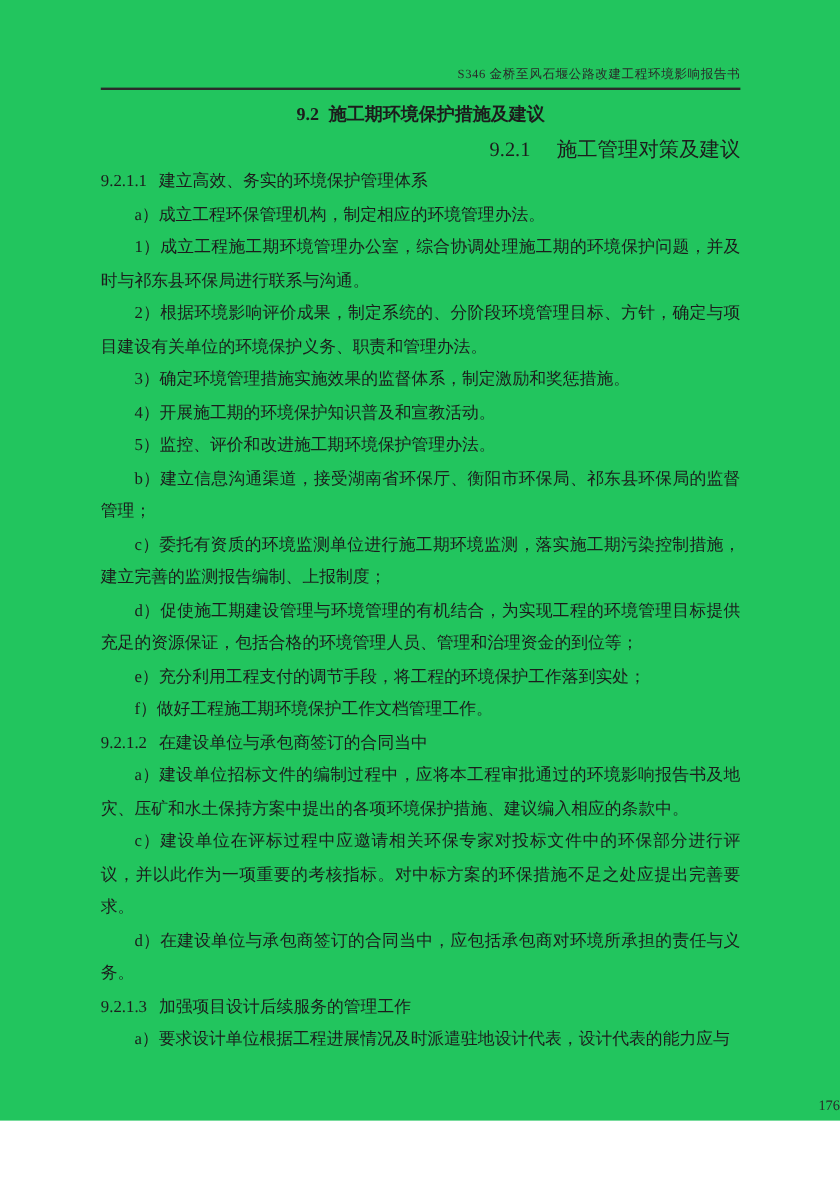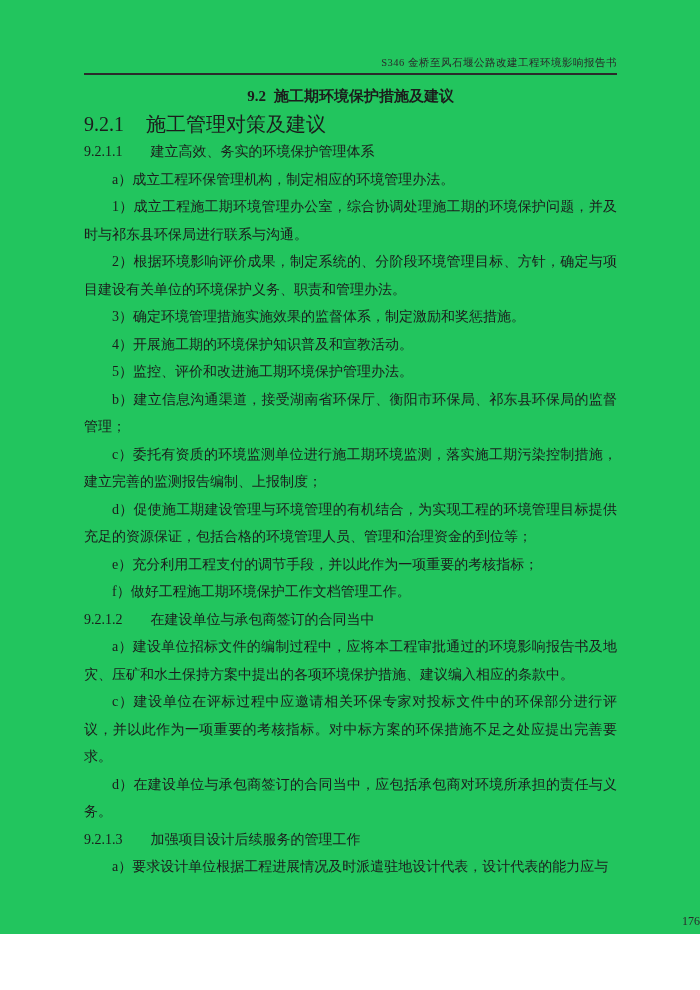--- a/index.html
+++ b/index.html
@@ -43,30 +43,30 @@
     line-height: 27.5px;
     text-align: justify;
   }
   .block { margin: 0; }
   .block.h2 {
     font-weight: bold;
     font-size: 15px;
     text-align: center;
   }
   .block.h3 {
-    font-size: 20px;
-    text-align: left;
+    font-size: 17px;
+    text-align: right;
   }
   .block.h4 {
     font-size: 14px;
     text-align: left;
   }
   .block.h2 .num { margin-right: 8px; }
   .block.h3 .num { margin-right: 22px; }
-  .block.h4 .num { margin-right: 28px; }
+  .block.h4 .num { margin-right: 10px; }
   .block.p {
     text-indent: 28px;
   }
   .page-footer {
     position: absolute;
     left: 0;
     top: 914px;
     width: 700px;
     text-align: right;
     font-size: 12px;
@@ -88,21 +88,21 @@
       <div class="block h4"><span class="num">9.2.1.1</span><span class="heading-text">建立高效、务实的环境保护管理体系</span></div>
       <div class="block p">a）成立工程环保管理机构，制定相应的环境管理办法。</div>
       <div class="block p">1）成立工程施工期环境管理办公室，综合协调处理施工期的环境保护问题，并及时与祁东县环保局进行联系与沟通。</div>
       <div class="block p">2）根据环境影响评价成果，制定系统的、分阶段环境管理目标、方针，确定与项目建设有关单位的环境保护义务、职责和管理办法。</div>
       <div class="block p">3）确定环境管理措施实施效果的监督体系，制定激励和奖惩措施。</div>
       <div class="block p">4）开展施工期的环境保护知识普及和宣教活动。</div>
       <div class="block p">5）监控、评价和改进施工期环境保护管理办法。</div>
       <div class="block p">b）建立信息沟通渠道，接受湖南省环保厅、衡阳市环保局、祁东县环保局的监督管理；</div>
       <div class="block p">c）委托有资质的环境监测单位进行施工期环境监测，落实施工期污染控制措施，建立完善的监测报告编制、上报制度；</div>
       <div class="block p">d）促使施工期建设管理与环境管理的有机结合，为实现工程的环境管理目标提供充足的资源保证，包括合格的环境管理人员、管理和治理资金的到位等；</div>
-      <div class="block p">e）充分利用工程支付的调节手段，并以此作为一项重要的考核指标；</div>
+      <div class="block p">e）充分利用工程支付的调节手段，将工程的环境保护工作落到实处；</div>
       <div class="block p">f）做好工程施工期环境保护工作文档管理工作。</div>
       <div class="block h4"><span class="num">9.2.1.2</span><span class="heading-text">在建设单位与承包商签订的合同当中</span></div>
       <div class="block p">a）建设单位招标文件的编制过程中，应将本工程审批通过的环境影响报告书及地灾、压矿和水土保持方案中提出的各项环境保护措施、建议编入相应的条款中。</div>
       <div class="block p">c）建设单位在评标过程中应邀请相关环保专家对投标文件中的环保部分进行评议，并以此作为一项重要的考核指标。对中标方案的环保措施不足之处应提出完善要求。</div>
       <div class="block p">d）在建设单位与承包商签订的合同当中，应包括承包商对环境所承担的责任与义务。</div>
       <div class="block h4"><span class="num">9.2.1.3</span><span class="heading-text">加强项目设计后续服务的管理工作</span></div>
       <div class="block p">a）要求设计单位根据工程进展情况及时派遣驻地设计代表，设计代表的能力应与</div>
     </div>
 
   <div class="page-footer">

